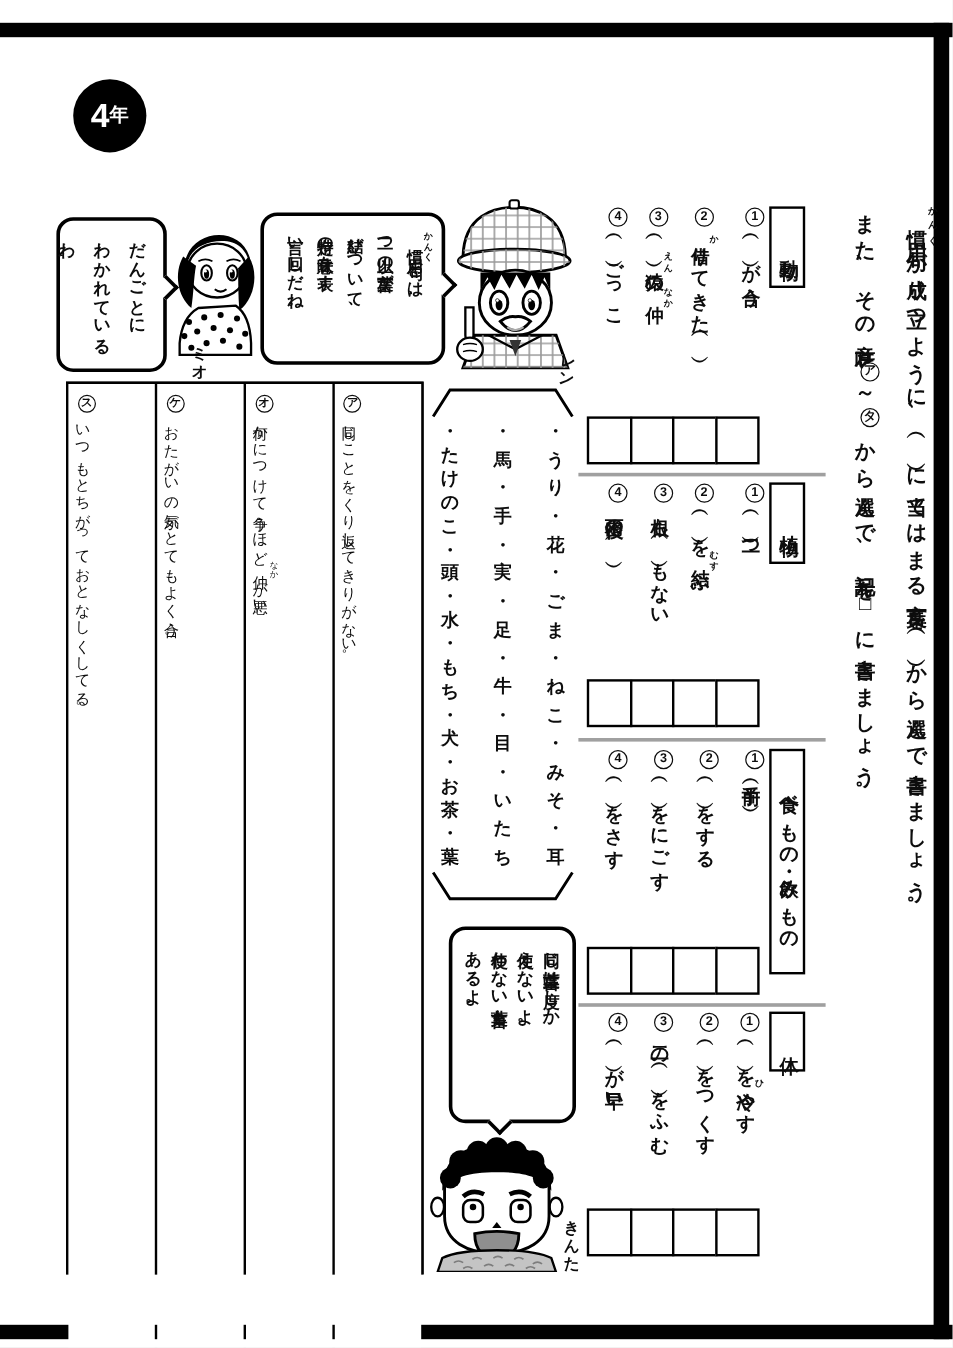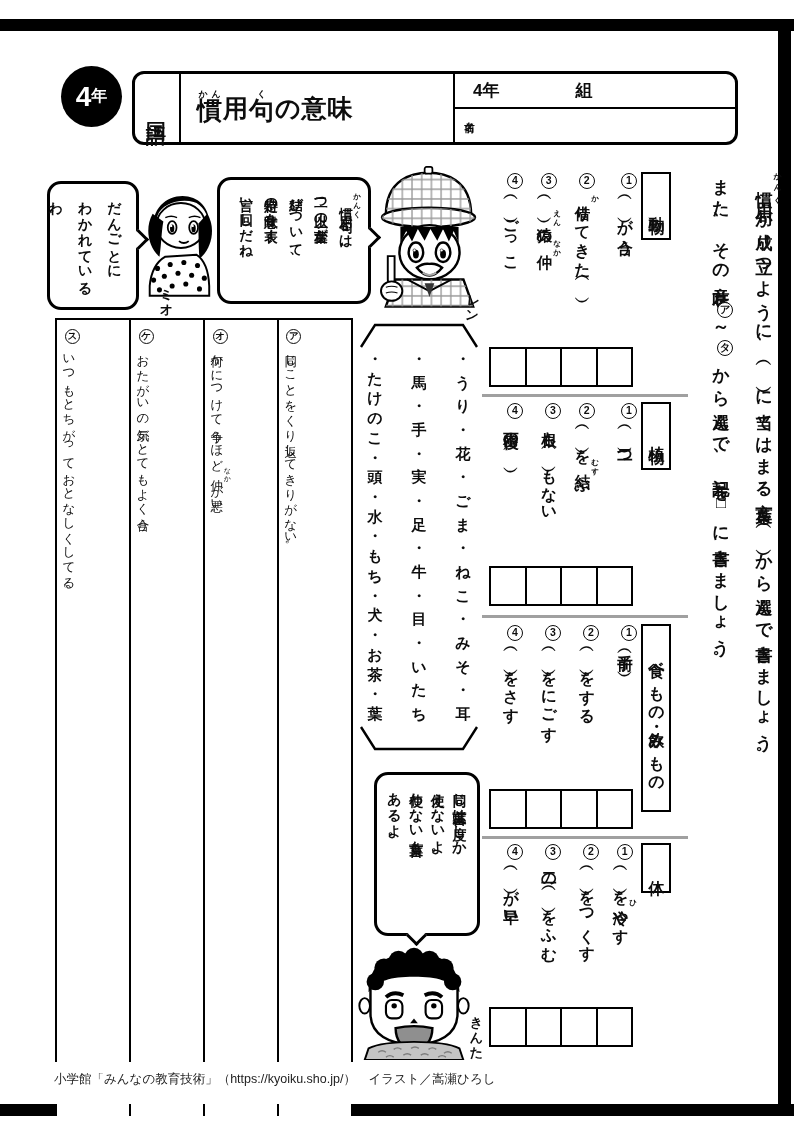--- a/index.html
+++ b/index.html
@@ -133,36 +133,20 @@
 
 <div class="page">
 
   <div class="bar bar-top"></div>
   <div class="bar bar-bottom"></div>
   <div class="bar bar-right"></div>
 
   <div class="grade-circle">
     <span class="num">4</span>
       <span class="suf">年</span>
-  </div>
-  <div class="header-box">
-    <div class="subject-cell">
-      <div class="v">国語</div>
-    </div>
-    <div class="title-cell"><ruby>慣<rt>かん</rt></ruby>用<ruby>句<rt>く</rt></ruby>の意味</div>
-    <div class="meta-cell">
-      <div class="class-row">
-        <span>4年</span>
-        <span class="sp"></span>
-        <span>組</span>
-      </div>
-      <div class="name-row">
-        <div class="v">名前</div>
-      </div>
-    </div>
   </div>
 
   <div class="instr v" id="instr1"><ruby>慣<rt>かん</rt></ruby>用<ruby>句<rt>く</rt></ruby>が成り立つように、（　）に当てはまる言葉を（　）から選んで書きましょう。</div>
   <div class="instr v" id="instr2">また、その意味を<span class="circ">ア</span>～<span class="circ">タ</span>から選んで、記号を□に書きましょう。</div>
 
   <div class="sec-label" id="sl0">
       <div class="v">動物</div>
     </div>
   <div class="sec-label" id="sl1">
       <div class="v">植物</div>
@@ -425,15 +409,14 @@
         <path d="M56,110 q4,-3 8,0"></path>
         <path d="M74,111 q4,-3 8,0"></path>
         <path d="M90,115 q4,-3 8,0"></path>
       <path d="M30,119 q4,-3 8,0"></path>
         <path d="M48,117 q4,-3 8,0"></path>
         <path d="M66,117 q4,-3 8,0"></path>
         <path d="M84,119 q4,-3 8,0"></path>
     </g>
   </svg>
 
-  <div class="footer">小学館「みんなの教育技術」（https://kyoiku.sho.jp/）　イラスト／嵩瀬ひろし</div>
 
 </div>
 
 </body></html>

